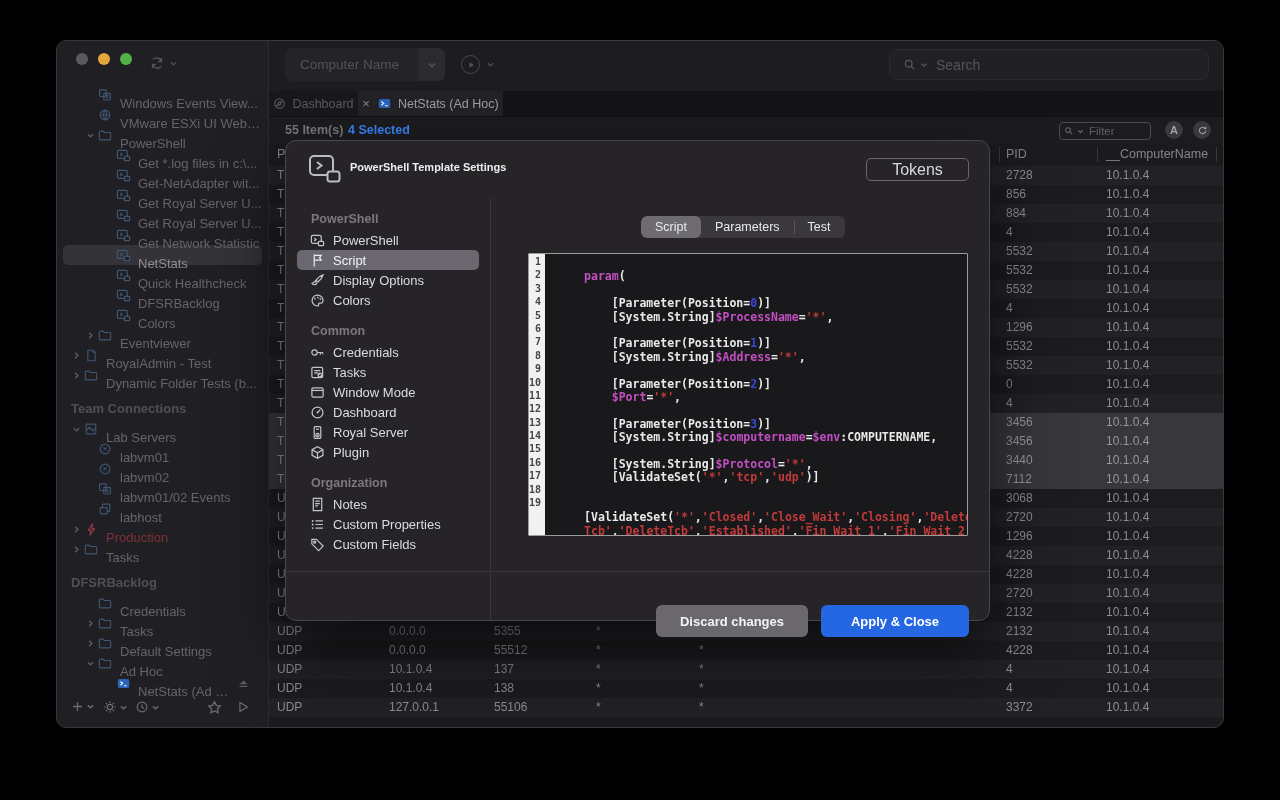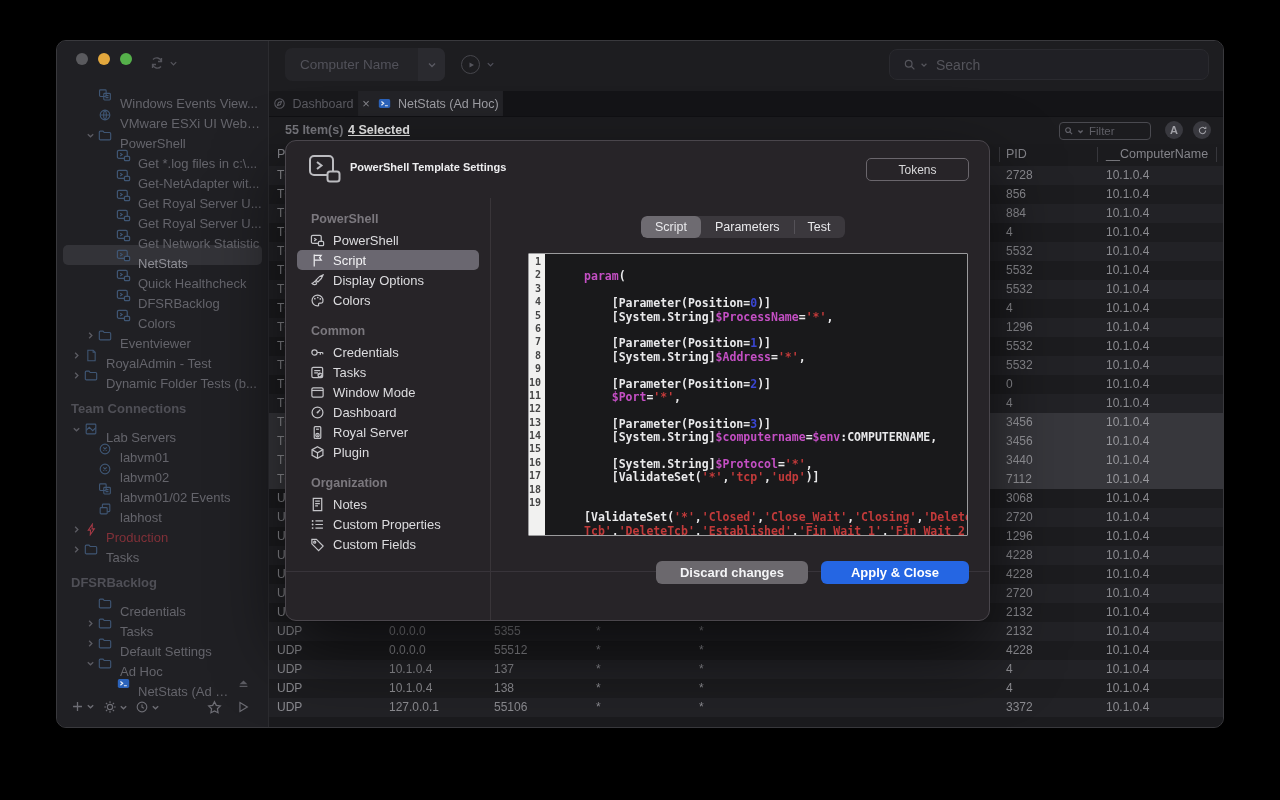--- a/index.html
+++ b/index.html
@@ -42,21 +42,21 @@
 
   .tabbar{position:absolute;left:0;top:50px;right:0;height:26px;background:#141417;display:flex;border-bottom:1px solid #101013;box-sizing:border-box;}
   .tab{display:flex;align-items:center;justify-content:center;gap:6px;font-size:12.5px;color:#5a5a61;border-right:1px solid #222226;box-sizing:border-box;}
   .tab.dash{width:90px;background:#19191c;}
   .tab.active{width:144px;background:#232327;color:#9d9da3;}
   .tab-close{color:#85858b;font-size:13px;line-height:1;margin-right:1px;}
   .tab .ticon{display:flex;align-items:center;}
 
   .statusrow{position:absolute;left:0;top:76px;right:0;height:27px;background:#1c1c1f;}
   .st-items{position:absolute;left:16px;top:6px;font-size:12.5px;font-weight:700;color:#77777d;}
-  .st-sel{position:absolute;left:79px;top:6px;font-size:12.5px;font-weight:700;color:#e5e5e5;text-decoration:underline;}
+  .st-sel{position:absolute;left:79px;top:6px;font-size:12.5px;font-weight:700;color:#3b82f6;}
   .filter{position:absolute;left:790px;top:5px;width:92px;height:17px;border:1px solid #4a4a50;border-radius:4px;display:flex;align-items:center;gap:3px;padding:8px 4px;box-sizing:border-box;color:#62626a;}
   .filter input{background:transparent;border:none;outline:none;width:58px;font-size:11.5px;color:#8b8b90;font-family:inherit;}
   .filter input::placeholder{color:#5f5f66;}
   .circ-btn{position:absolute;top:4px;width:18px;height:18px;border-radius:50%;background:#39393f;color:#a0a0a6;display:flex;align-items:center;justify-content:center;font-size:11px;font-weight:700;}
   .btn-font{left:896px;} .btn-refresh{left:924px;}
 
   .thead{position:absolute;left:0;top:103px;right:0;height:21px;font-size:12.5px;color:#84848a;}
   .thead span{position:absolute;top:3px;}
   .h-proto{left:8px}.h-pid{left:737px}.h-cn{left:837px}
   .hsep{position:absolute;top:3px;width:1px;height:15px;background:#37373c;}
@@ -66,42 +66,42 @@
   .trow.sel{background:#37373c;color:#97979c;}
   .cell{position:absolute;top:0;white-space:nowrap;}
   .c-proto{left:8px}.c-addr{left:120px}.c-port{left:225px}.c-r1{left:327px}.c-r2{left:430px}.c-pid{left:737px}.c-cn{left:837px}
 
   
   .modal{position:absolute;left:285px;top:140px;width:705px;height:481px;background:#272428;
     border:1px solid #4a464c;border-radius:11px;box-shadow:0 30px 70px rgba(0,0,0,.65);z-index:10;box-sizing:border-box;}
   .m-hicon{position:absolute;left:22px;top:13px;color:#bcbcc0;}
   .m-title{position:absolute;left:64px;top:20px;font-size:11px;font-weight:700;color:#ededef;}
   .m-tokens{position:absolute;right:20px;top:17px;width:101px;height:21px;border:1px solid #6a666c;border-radius:5px;
-    display:flex;align-items:center;justify-content:center;font-size:12px;color:#d8d8da;}
+    display:flex;align-items:center;justify-content:center;font-size:16px;color:#d8d8da;}
   .m-side{position:absolute;left:0;top:57px;width:205px;bottom:0;border-right:1px solid #393539;box-sizing:border-box;padding-top:12px;}
   .m-sec{margin:14px 0 4px 25px;font-size:12.5px;font-weight:700;color:#7b787e;}
   .m-sec:first-child{margin-top:2px;}
   .m-item{height:20px;margin:0 11px;padding-left:13px;border-radius:5px;display:flex;align-items:center;gap:8px;font-size:13px;color:#dcdcdf;}
   .m-item .m-ic{width:15px;height:15px;display:flex;align-items:center;justify-content:center;color:#c4c4c8;flex:0 0 15px;}
   .m-item.sel{background:#6a6770;color:#f2f2f4;}
   .m-item.sel .m-ic{color:#ececef;}
   .m-content{position:absolute;left:205px;top:57px;right:0;bottom:0;}
   .seg{position:absolute;left:150px;top:18px;height:22px;display:flex;background:#3b383d;border-radius:6px;overflow:hidden;}
   .seg-item{display:flex;align-items:center;padding:0 14px;font-size:12.5px;color:#e9e9ec;position:relative;}
   .seg-item.sel{background:#6e6b71;border-radius:6px;}
   .seg-item.divided::before{content:"";position:absolute;left:0;top:4px;bottom:4px;width:1px;background:#555258;}
   .editor{position:absolute;left:37px;top:55px;width:440px;height:283px;background:#19191b;border:1px solid #9b9b9d;
     display:flex;box-sizing:border-box;overflow:hidden;border-radius:1px;}
   .gutter{width:29px;background:#f1f1f0;padding-top:2px;box-sizing:border-box;}
   .gl{height:13.4px;font:700 10px "DejaVu Sans Mono",monospace;color:#454545;text-align:right;padding-right:4px;}
   .codepane{flex:1;padding:2px 0 0 3px;margin-left:36px;}
   .cl{height:13.4px;font:700 11.5px "DejaVu Sans Mono",monospace;white-space:pre;}
   .t-w{color:#e9e9eb}.t-k{color:#c44fc4}.t-n{color:#3a46d4}.t-s{color:#c23a3a}
   .m-footline{position:absolute;left:0;right:0;top:430px;height:1px;background:#38343a;}
-  .m-btn{position:absolute;top:420px;height:23px;border-radius:6px;display:flex;align-items:center;justify-content:center;
+  .m-btn{position:absolute;top:464px;height:32px;border-radius:6px;display:flex;align-items:center;justify-content:center;
     font-size:13px;font-weight:600;color:#f4f4f6;}
   .btn-discard{left:370px;width:152px;background:#6b686d;}
   .btn-apply{left:535px;width:148px;background:#2566e3;color:#fff;}
   svg{display:block;}
 </style>
 </head>
 <body>
 
 <div class="stage">
 

